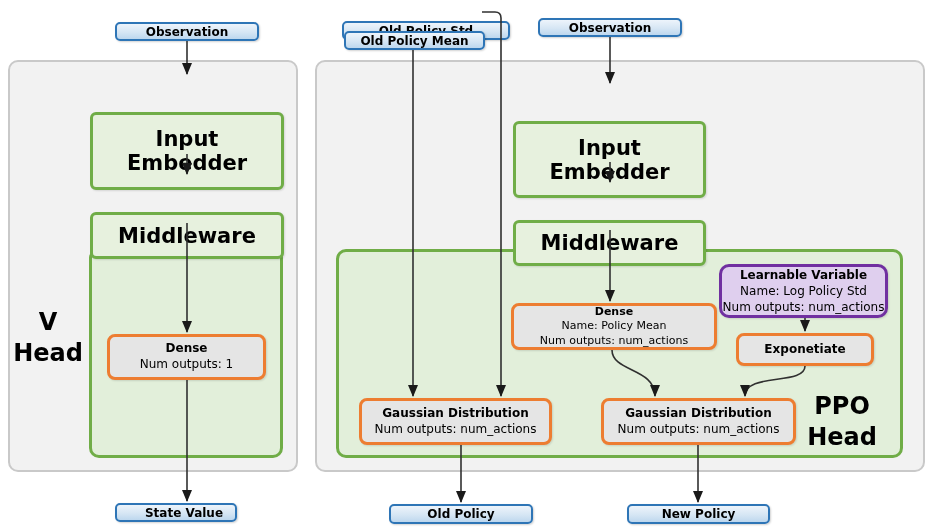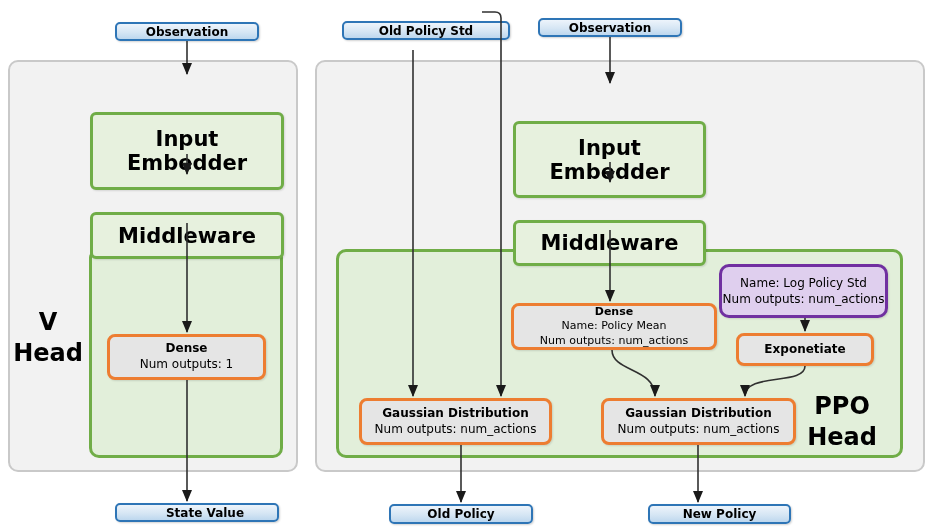--- a/index.html
+++ b/index.html
@@ -108,57 +108,61 @@
 
   <div class="node green-node" style="left:90px;top:176px;width:194px;height:47px;">
     <span>Middleware</span>
   </div>
 
   <div class="node orange-node" style="left:107px;top:334px;width:159px;height:46px;">
     <div class="title">Dense</div>
     <div>Num outputs: 1</div>
   </div>
 
-  <div class="node blue-node" style="left:115px;top:503px;width:164px;height:19px;padding-left:16px;">
+  <div class="node blue-node" style="left:115px;top:503px;width:122px;height:19px;padding-left:16px;">
     <span>State Value</span>
   </div>
 
   <div class="panel" style="left:315px;top:60px;width:610px;height:412px;"></div>
 
   <div class="green-panel" style="left:336px;top:249px;width:567px;height:209px;"></div>
 
   <div class="head-label" style="left:792px;top:391px;width:100px;">
     <div>PPO</div>
     <div>Head</div>
   </div>
 
   <div class="node blue-node" style="left:342px;top:21px;width:168px;height:19px;">
     <span>Old Policy Std</span>
   </div>
 
+  <div class="node blue-node" style="left:344px;top:31px;width:141px;height:19px;">
+    <span>Old Policy Mean</span>
+  </div>
 
   <div class="node blue-node" style="left:538px;top:18px;width:144px;height:19px;">
     <span>Observation</span>
   </div>
 
   <div class="node green-node" style="left:513px;top:85px;width:193px;height:77px;">
     <span>Input Embedder</span>
   </div>
 
   <div class="node green-node" style="left:513px;top:184px;width:193px;height:46px;">
     <span>Middleware</span>
   </div>
 
   <div class="node orange-node dense-small" style="left:511px;top:303px;width:206px;height:47px;">
     <div class="title">Dense</div>
     <div>Name: Policy Mean</div>
     <div>Num outputs: num_actions</div>
   </div>
 
   <div class="node purple-node" style="left:719px;top:264px;width:169px;height:54px;">
+    <div class="title">Learnable Variable</div>
     <div>Name: Log Policy Std</div>
     <div>Num outputs: num_actions</div>
   </div>
 
   <div class="node orange-node" style="left:736px;top:333px;width:138px;height:33px;">
     <div class="title">Exponetiate</div>
   </div>
 
   <div class="node orange-node" style="left:359px;top:398px;width:193px;height:47px;">
     <div class="title">Gaussian Distribution</div>
@@ -167,21 +171,21 @@
 
   <div class="node orange-node" style="left:601px;top:398px;width:195px;height:47px;">
     <div class="title">Gaussian Distribution</div>
     <div>Num outputs: num_actions</div>
   </div>
 
   <div class="node blue-node" style="left:389px;top:504px;width:144px;height:20px;text-align:center;">
     <span>Old Policy</span>
   </div>
 
-  <div class="node blue-node" style="left:648px;top:504px;width:143px;height:20px;">
+  <div class="node blue-node" style="left:627px;top:504px;width:143px;height:20px;">
     <span>New Policy</span>
   </div>
 
   <svg id="wires" width="931" height="529" viewBox="0 0 931 529">
     <defs>
       <marker id="arw" viewBox="0 0 12 10" refX="11" refY="5" markerWidth="12" markerHeight="10" markerUnits="userSpaceOnUse" orient="auto">
         <path d="M0,0 L12,5 L0,10 z" fill="#1a1a1a"></path>
       </marker>
     </defs>
     <g stroke="#303030" stroke-width="1.6" fill="none">

